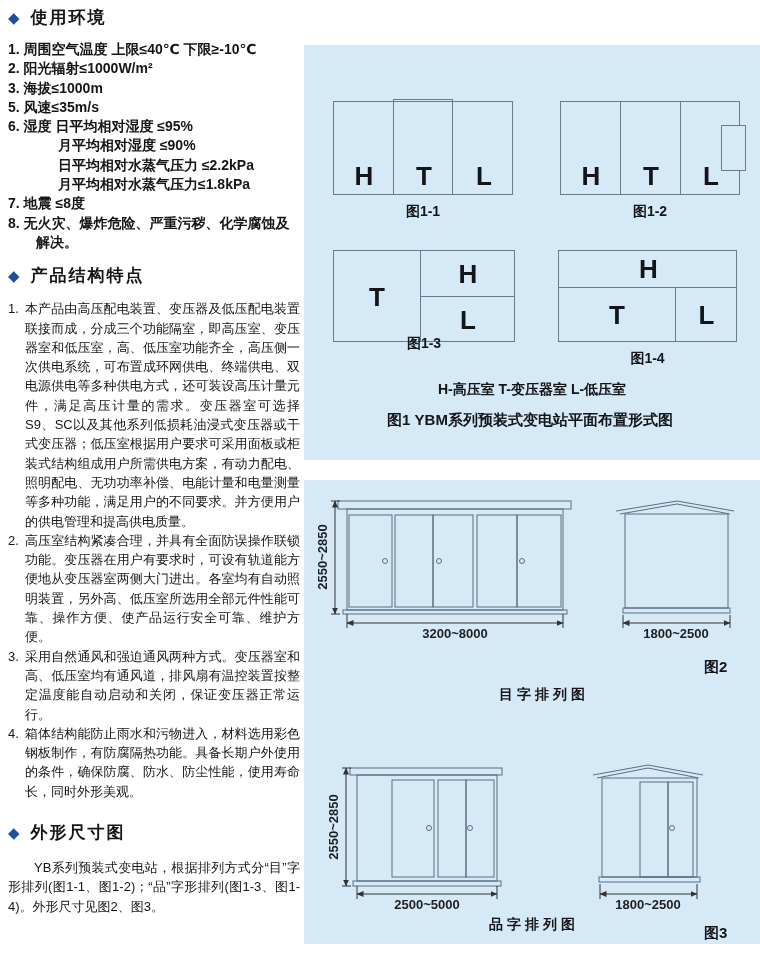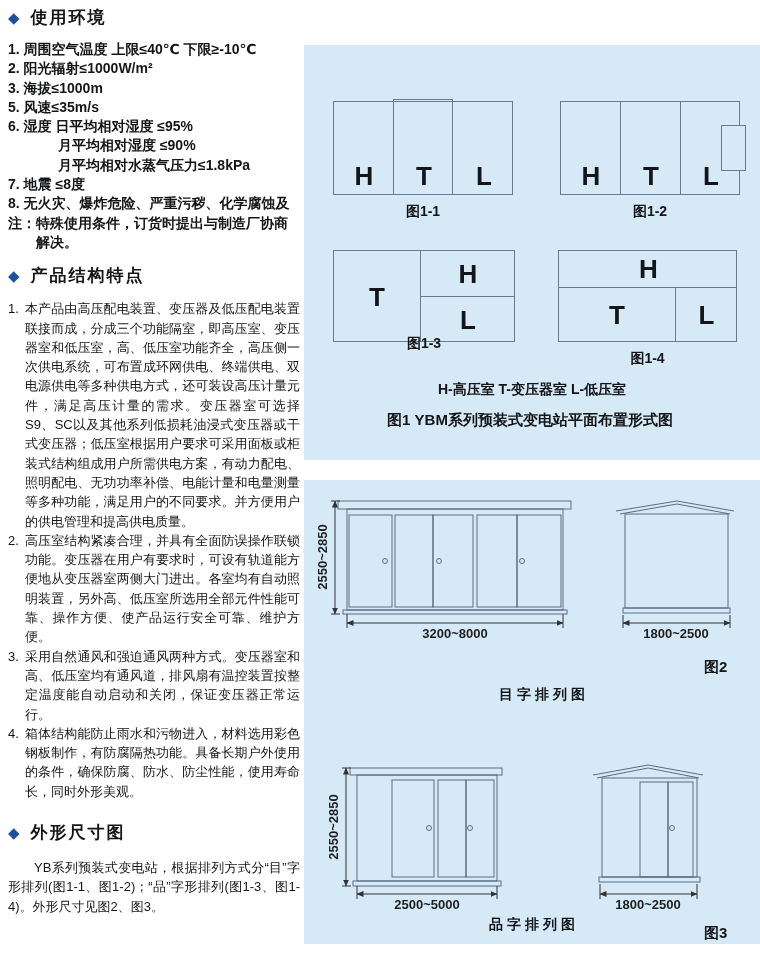--- a/index.html
+++ b/index.html
@@ -63,24 +63,24 @@
       <span>使用环境</span>
     </div>
 
     <div class="envlist">
       <div>1. 周围空气温度  上限≤40℃ 下限≥-10℃</div>
       <div>2. 阳光辐射≤1000W/m²</div>
       <div>3. 海拔≤1000m</div>
       <div>5. 风速≤35m/s</div>
       <div>6. 湿度  日平均相对湿度 ≤95%</div>
       <div class="ind-a">月平均相对湿度 ≤90%</div>
+      <div class="ind-a">日平均相对水蒸气压力 ≤2.2kPa</div>
       <div class="ind-a">月平均相对水蒸气压力≤1.8kPa</div>
       <div>7. 地震  ≤8度</div>
       <div>8. 无火灾、爆炸危险、严重污秽、化学腐蚀及</div>
-      <div>注：特殊使用条件，订货时提出与制造厂协商</div>
       <div class="ind-c">解决。</div>
     </div>
 
     <div class="sec-h h2">
       <span class="dia">◆</span>
       <span>产品结构特点</span>
     </div>
 
     <div class="featlist">
       <div class="feat">

